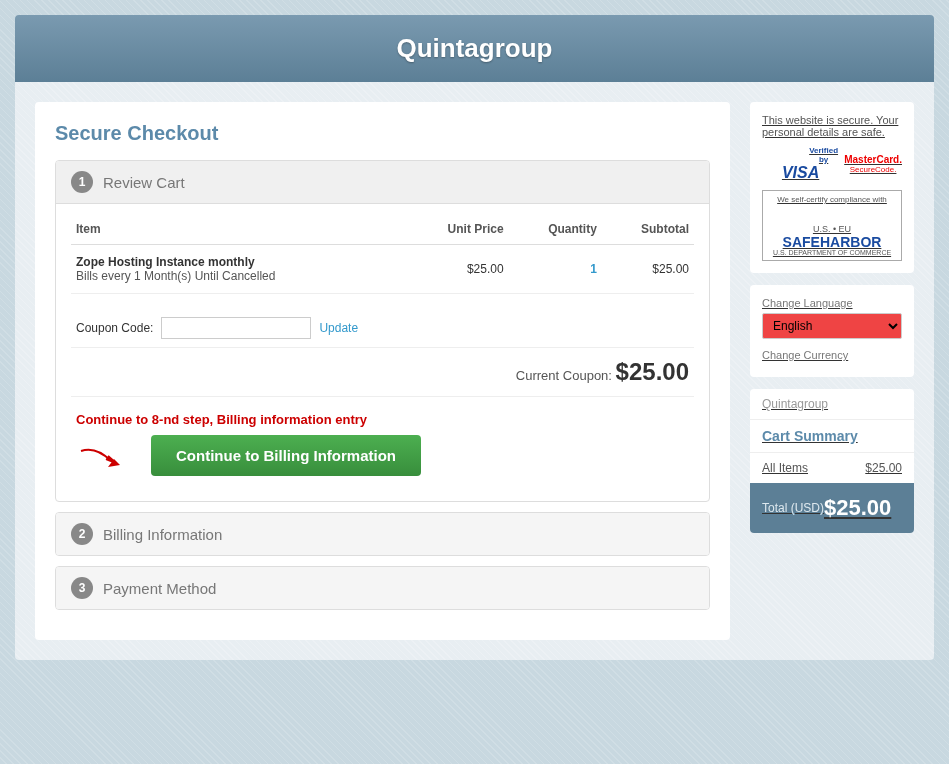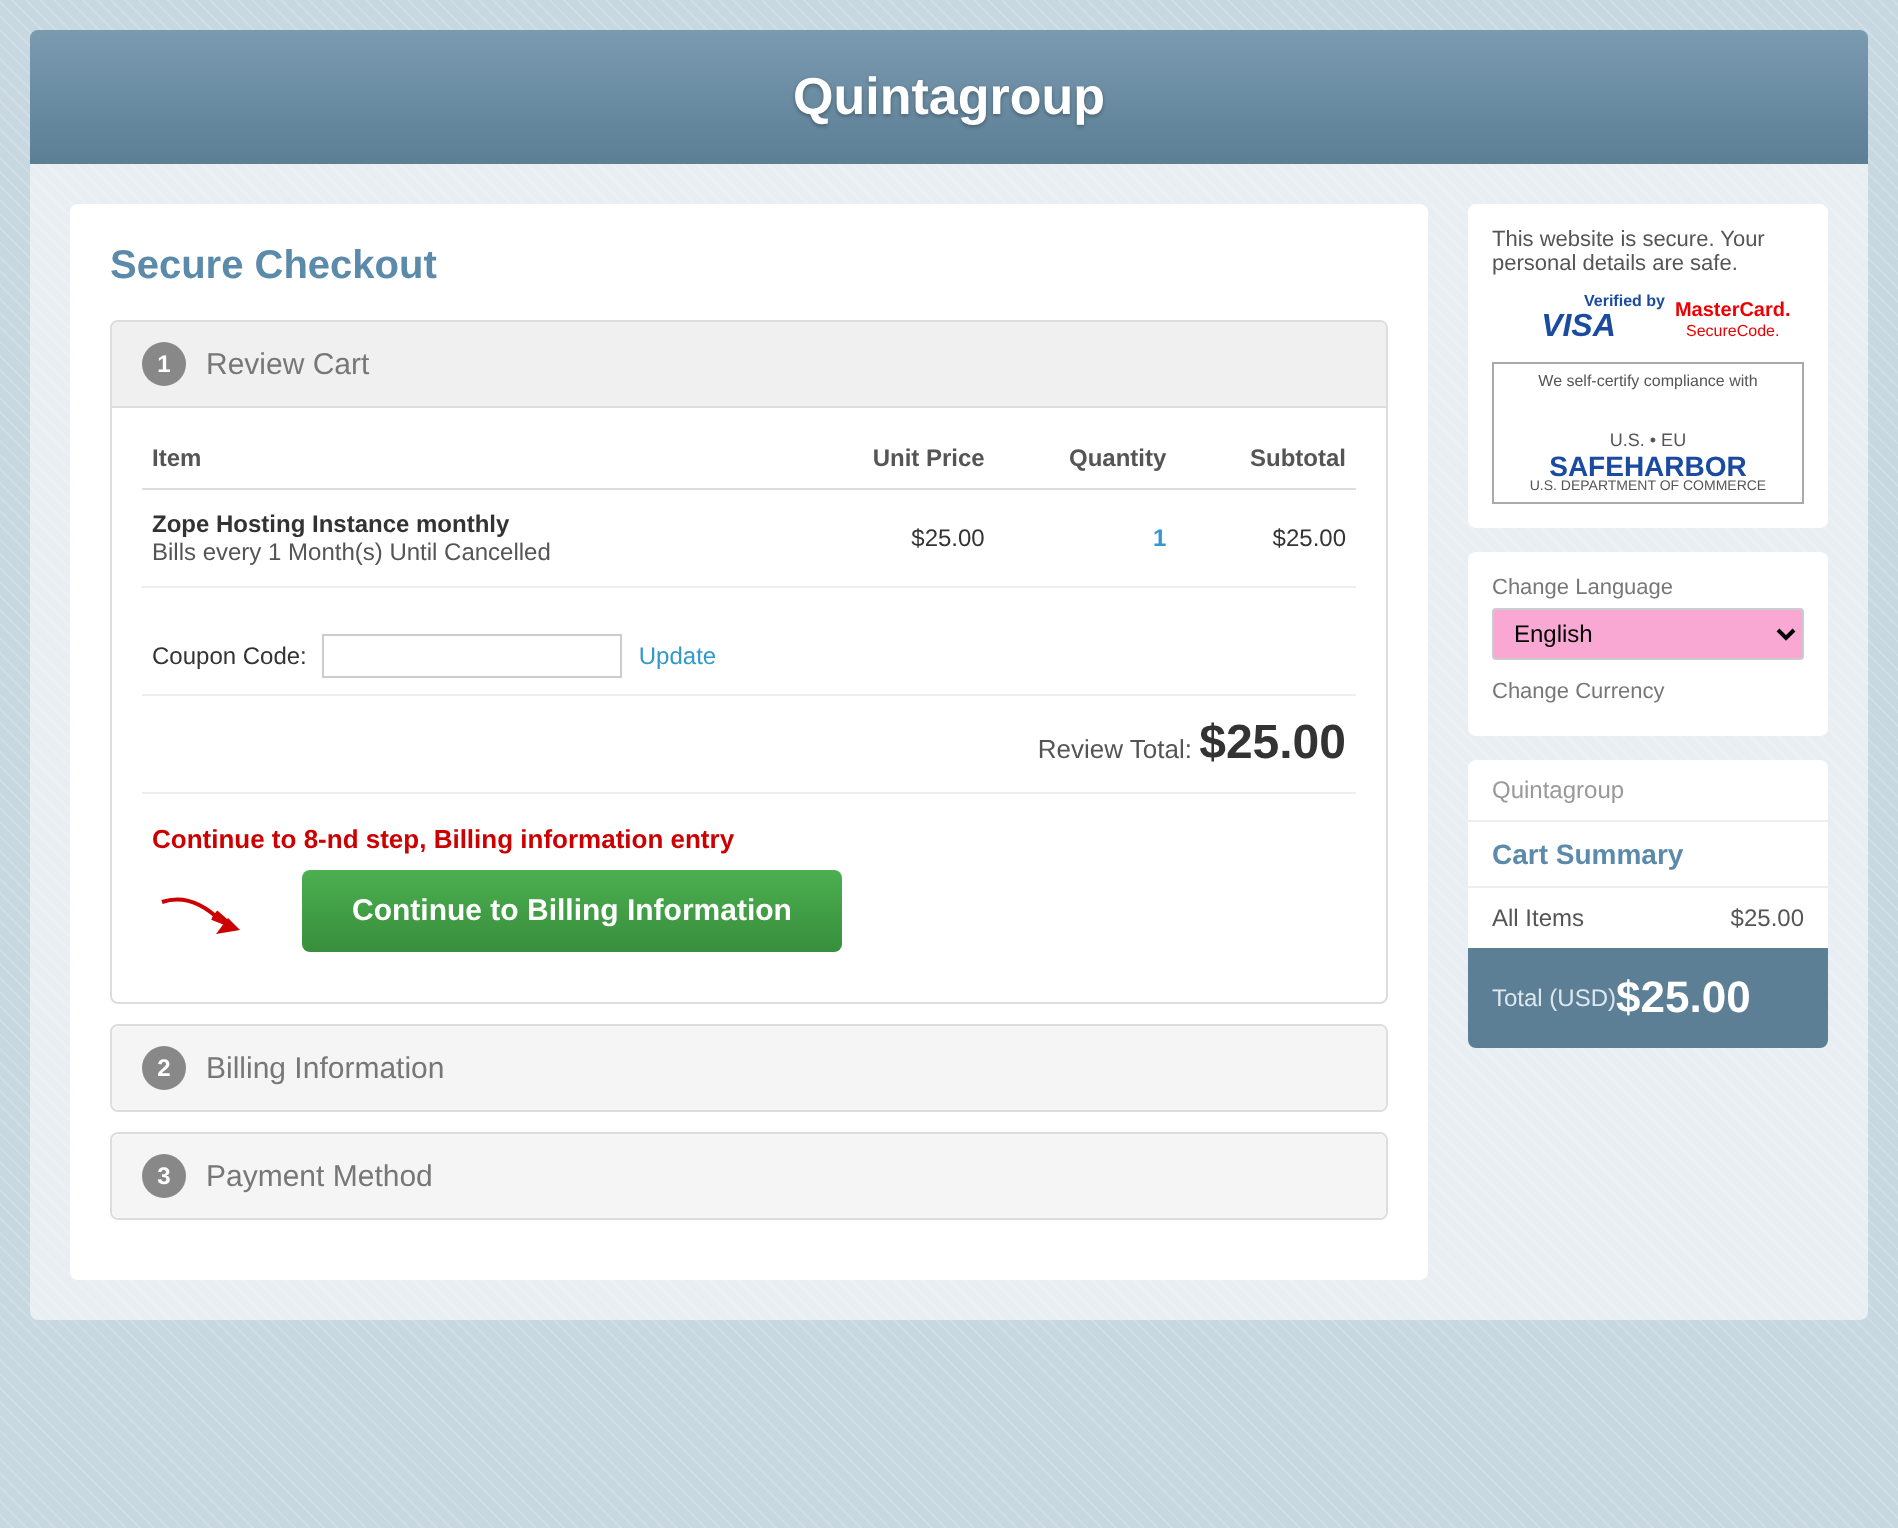--- a/index.html
+++ b/index.html
@@ -236,22 +236,23 @@
       margin-left: 10px;
     }
 
     
     .step-collapsed .step-header {
       border-bottom: none;
     }
 
     
     .right-panel {
-      width: 180px;
+      width: 164px;
       flex-shrink: 0;
+      text-decoration: underline;
     }
 
     .security-box {
       background: #fff;
       border-radius: 4px;
       padding: 12px;
       margin-bottom: 12px;
       font-size: 11px;
       color: #555;
     }
@@ -307,21 +308,21 @@
       margin-bottom: 4px;
     }
 
     .option-select {
       width: 100%;
       padding: 4px 6px;
       font-size: 12px;
       border: 1px solid #ccc;
       border-radius: 2px;
       margin-bottom: 10px;
-      background: #f9a8d4;
+      background: #ef4444;
     }
 
     
     .summary-box {
       background: #fff;
       border-radius: 4px;
       overflow: hidden;
       margin-bottom: 0;
     }
 
@@ -445,21 +446,21 @@
             </tbody>
           </table>
 
           <div class="coupon-row">
             <span class="coupon-label">Coupon Code:</span>
             <input class="coupon-input" type="text" style="">
             <a class="update-link" href="#">Update</a>
           </div>
 
           <div class="total-row">
-            <span class="current-total-label">Review Total:</span>
+            <span class="current-total-label">Current Coupon:</span>
             <span class="current-total-amount">$25.00</span>
           </div>
 
           <div class="cta-area">
             <div class="cta-hint">Continue to 8-nd step, Billing information entry</div>
             <div class="arrow-area">
               <svg width="60" height="30" viewBox="0 0 60 30">
                 <path d="M5 10 Q20 5 35 20 L30 18 L40 22 L32 15 L40 22" stroke="#cc0000" fill="none" stroke-width="2"></path>
                 <polygon points="38,18 44,24 32,26" fill="#cc0000"></polygon>
               </svg>

